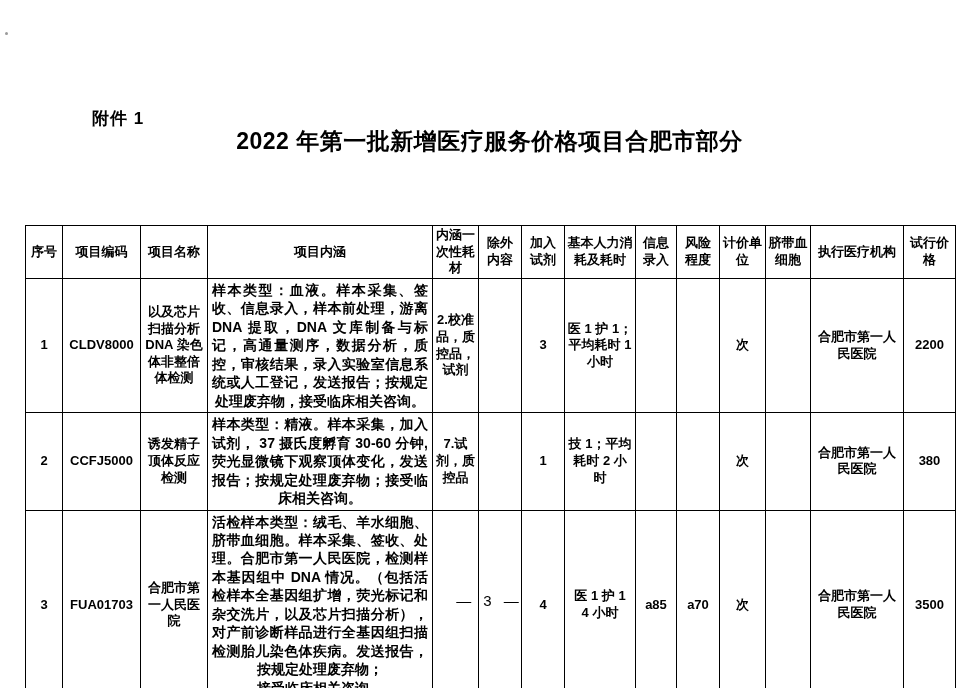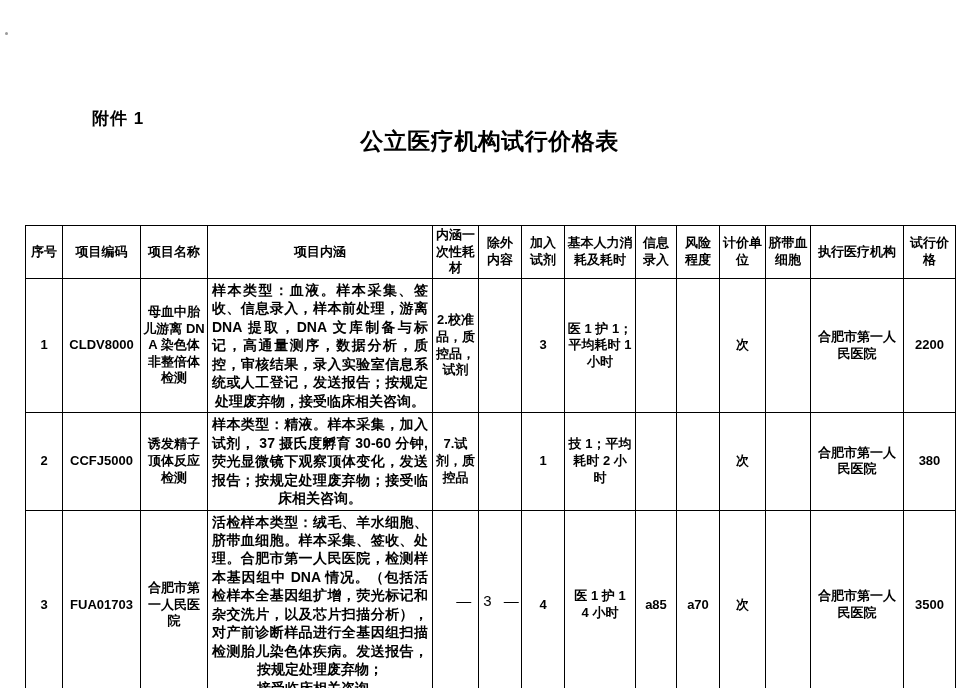--- a/index.html
+++ b/index.html
@@ -79,21 +79,21 @@
   }
 </style>
 </head>
 <body>
 
 <div class="scan-dot"></div>
 
 <div class="attachment-label">附件 1</div>
 
 <div class="doc-title">
-  <div>公立医疗机构试行价格表</div>
+  <div>2022 年第一批新增医疗服务价格项目合肥市部分</div>
 </div>
 
 <table class="price-table">
   <colgroup>
     <col class="c0">
       <col class="c1">
       <col class="c2">
       <col class="c3">
       <col class="c4">
     <col class="c5">
@@ -121,21 +121,21 @@
       <th>计价单位</th>
       <th>脐带血细胞</th>
       <th>执行医疗机构</th>
       <th>试行价格</th>
     </tr>
   </thead>
   <tbody>
     <tr class="row-0">
       <td>1</td>
       <td>CLDV8000</td>
-      <td>母血中胎儿游离 DNA 染色体非整倍体检测</td>
+      <td>以及芯片扫描分析 DNA 染色体非整倍体检测</td>
       <td class="cell-connotation">样本类型：血液。样本采集、签收、信息录入，样本前处理，游离 DNA 提取，DNA 文库制备与标记，高通量测序，数据分析，质控，审核结果，录入实验室信息系统或人工登记，发送报告；按规定处理废弃物，接受临床相关咨询。</td>
       <td>2.校准品，质控品，试剂</td>
       <td></td>
       <td>3</td>
       <td>医 1 护 1；平均耗时 1 小时</td>
       <td></td>
       <td></td>
       <td>次</td>
       <td></td>
       <td>合肥市第一人民医院</td>

